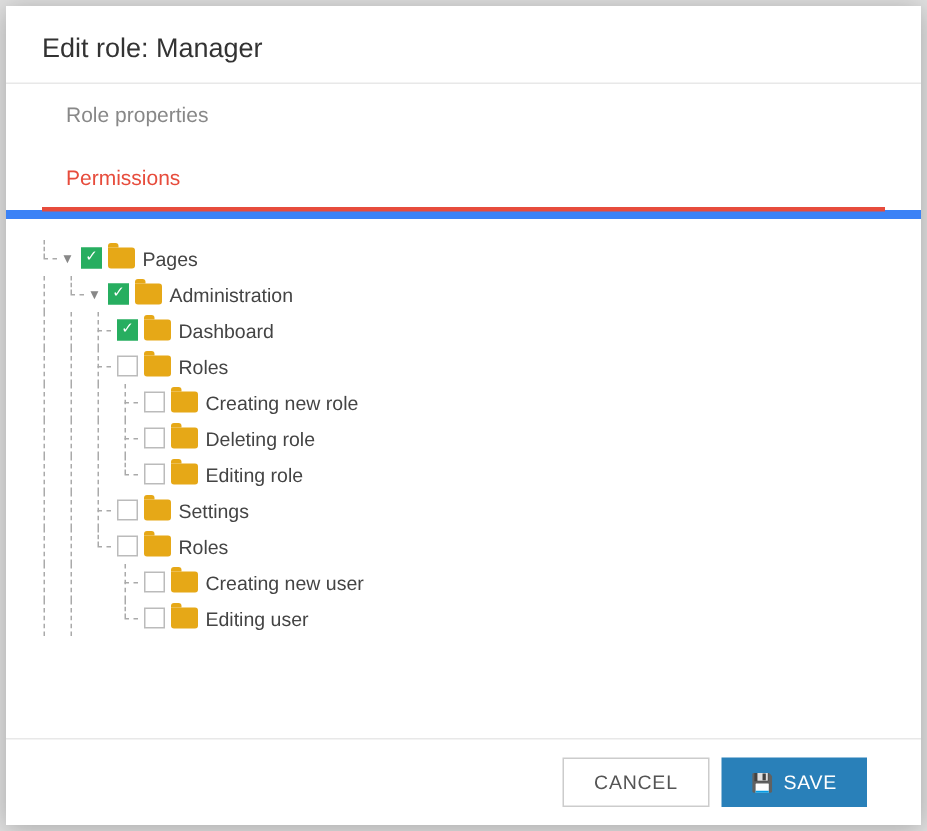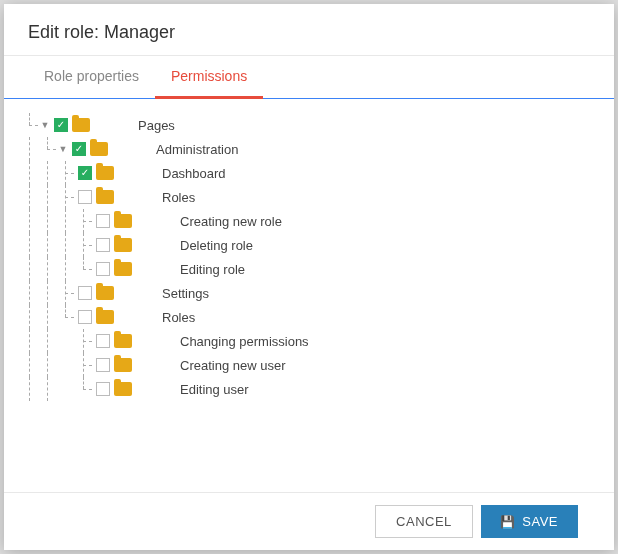--- a/index.html
+++ b/index.html
@@ -25,21 +25,22 @@
       border-bottom: 1px solid #e8e8e8;
     }
     .modal-title {
       font-size: 18px;
       font-weight: 400;
       color: #333;
     }
     .tabs {
       display: flex;
       padding: 0 24px;
-      border-bottom: 1px solid #3b82f6;
+      border-bottom: 6px solid #3b82f6;
+      flex-direction: column;
     }
     .tab {
       padding: 12px 16px;
       font-size: 14px;
       color: #888;
       cursor: pointer;
       border-bottom: 3px solid transparent;
       margin-bottom: -1px;
     }
     .tab.active {
@@ -148,21 +149,20 @@
       top: -3px;
       left: 0;
       width: 7px;
       height: 3px;
       background: #e6a817;
       border-radius: 2px 2px 0 0;
     }
     .item-label {
       font-size: 13px;
       color: #444;
-      margin-left: 43px;
     }
     .modal-footer {
       display: flex;
       justify-content: flex-end;
       padding: 12px 36px;
       border-top: 1px solid #e8e8e8;
       gap: 8px;
     }
     .btn-cancel {
       background: #fff;
@@ -302,30 +302,20 @@
       <div class="tree-row">
         <span class="indent line-v"></span>
         <span class="indent line-v"></span>
         <span class="indent line-corner"></span>
         <span class="spacer"></span>
         <span class="checkbox indeterminate"></span>
         <span class="folder-icon"></span>
         <span class="item-label">Roles</span>
       </div>
 
-      <div class="tree-row">
-        <span class="indent line-v"></span>
-        <span class="indent line-v"></span>
-        <span class="indent"></span>
-        <span class="indent line-t"></span>
-        <span class="spacer"></span>
-        <span class="checkbox"></span>
-        <span class="folder-icon"></span>
-        <span class="item-label">Changing permissions</span>
-      </div>
 
       <div class="tree-row">
         <span class="indent line-v"></span>
         <span class="indent line-v"></span>
         <span class="indent"></span>
         <span class="indent line-t"></span>
         <span class="spacer"></span>
         <span class="checkbox"></span>
         <span class="folder-icon"></span>
         <span class="item-label">Creating new user</span>

